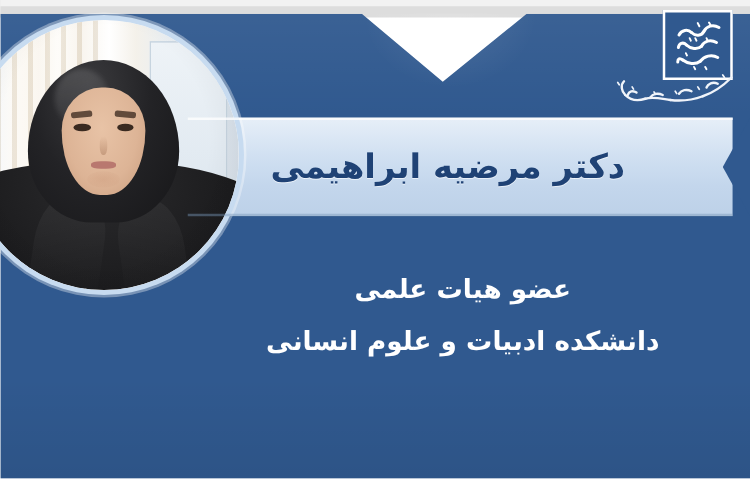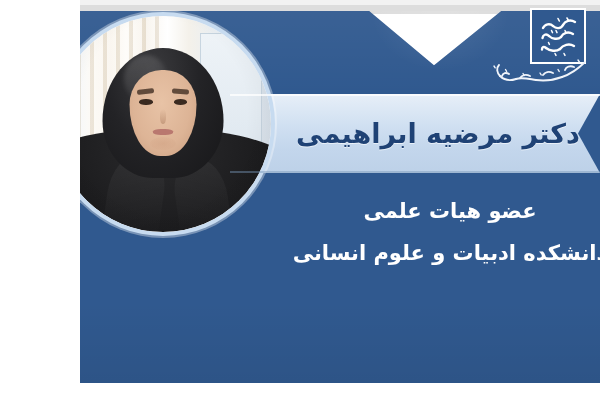--- a/index.html
+++ b/index.html
@@ -3,21 +3,21 @@
 <meta charset="utf-8">
 <title>Profile Card</title>
 <style>
   html, body {
     margin: 0;
     padding: 0;
     background: #ffffff;
   }
   #card {
     position: relative;
-    width: 520px;
+    width: 600px;
     height: 400px;
     overflow: hidden;
     background: #ffffff;
     font-family: "DejaVu Sans", "Liberation Sans", sans-serif;
   }
 
   
   .top-strip {
     position: absolute;
     left: 0; top: 0;
@@ -276,20 +276,21 @@
     z-index: 7;
     text-align: center;
     direction: rtl;
     color: #ffffff;
   }
   .subtitle .line1 {
     font-size: 21px;
     font-weight: bold;
     line-height: 1.45;
     white-space: nowrap;
+    margin-top: 20px;
   }
   .subtitle .line2 {
     font-size: 21px;
     font-weight: bold;
     line-height: 1.45;
     white-space: nowrap;
     margin-top: 12px;
   }
 
   

